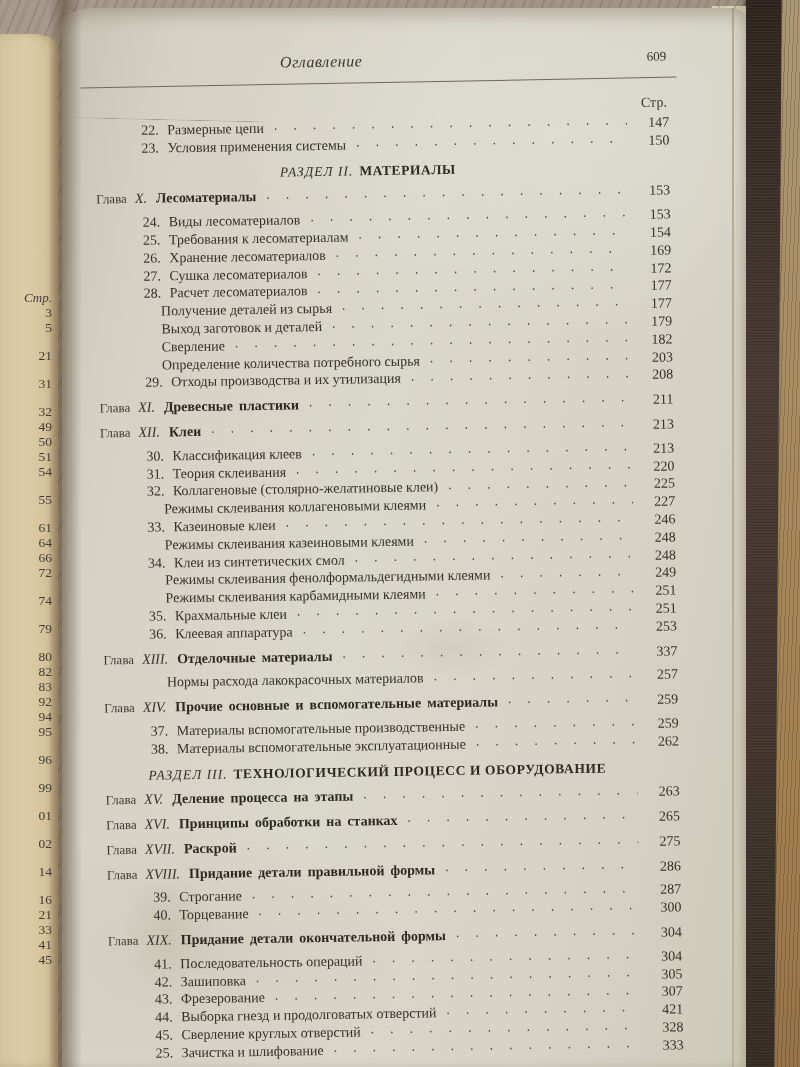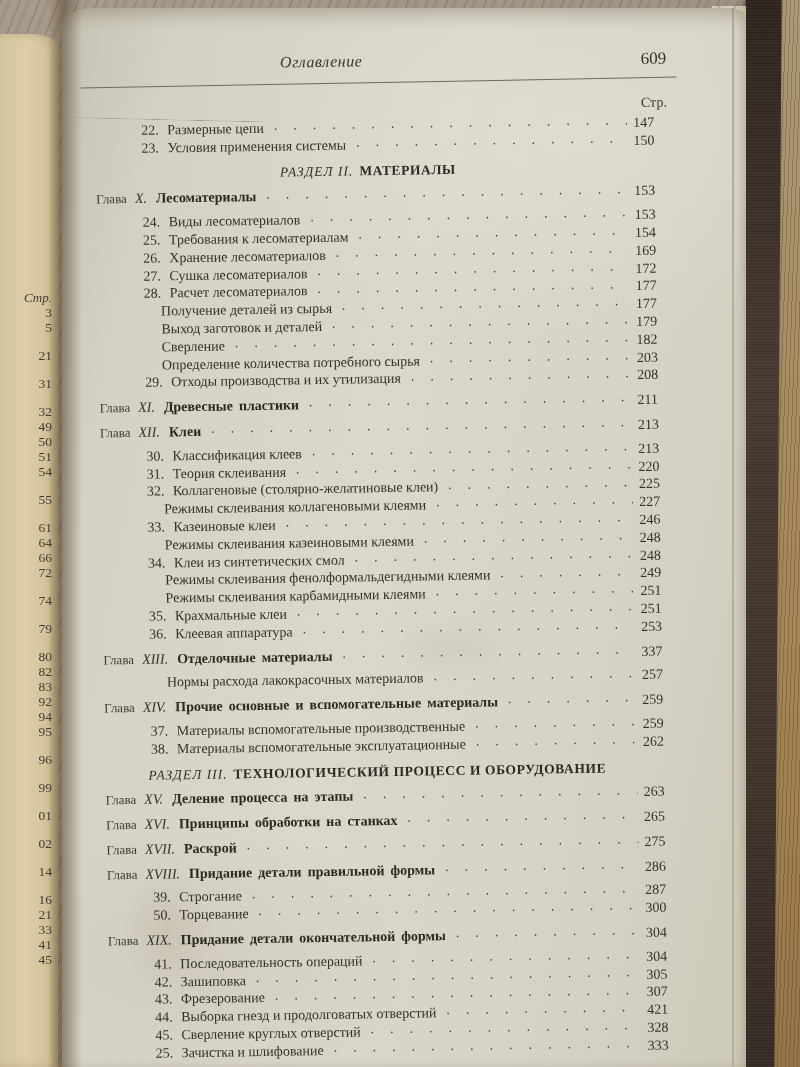--- a/index.html
+++ b/index.html
@@ -49,27 +49,27 @@
       radial-gradient(ellipse 300px 200px at 20% 90%, rgba(140,120,85,.10), rgba(0,0,0,0) 70%),
       linear-gradient(101deg,#c6c2b2 0%,#d5d2c5 14%,#dad7cb 45%,#d6d3c6 75%,#cecab9 100%);
     box-shadow:inset 0 10px 14px rgba(110,95,70,.25), inset -4px 0 10px rgba(120,105,80,.18);
     overflow:hidden;}
   .main-page .crease-r{position:absolute;top:0;right:12px;width:2px;height:100%;
     background:linear-gradient(180deg, rgba(150,135,100,.55), rgba(150,135,100,.35));}
   .content{position:absolute;left:32px;top:44px;width:574px;transform:rotate(-.9deg);transform-origin:50% 0;color:#34312a;}
   
   .pg-header{position:relative;height:22px;}
   .running-title{position:absolute;left:0;right:120px;text-align:center;font-style:italic;font-size:16px;letter-spacing:.5px;color:#3a372f;}
-  .folio{position:absolute;right:2px;top:1px;font-size:17px;}
+  .folio{position:absolute;right:2px;top:1px;font-size:13px;}
   .head-rule{border:0;border-top:1.3px solid #6f695c;margin:8px -8px 0 -14px;transform:rotate(-.15deg);}
   .head-rule2{position:absolute;left:-20px;top:64px;width:190px;border-top:1px solid rgba(110,100,80,.5);border-radius:50%/6px;transform:rotate(2.2deg);}
   .col-head{text-align:right;font-size:14px;margin:16px 2px 2px 0;color:#3a372f;}
   
   .row{display:flex;align-items:baseline;font-size:14px;line-height:15.8px;white-space:nowrap;}
-  .row .pg{width:36px;flex:none;}
+  .row .pg{width:36px;text-align:right;flex:none;}
   .leader{flex:1;overflow:hidden;height:14px;margin:0 6px 0 10px;position:relative;}
   .leader::after{content:". . . . . . . . . . . . . . . . . . . . . . . . . . . . . . . . . . . . . . . . . . . . . .";
     position:absolute;left:0;bottom:-1px;letter-spacing:6.5px;color:#45423a;font-size:13px;}
   .item{padding-left:46px;}
   .sub{padding-left:63px;}
   .num{width:26px;flex:none;}
   .section{display:block;text-align:center;margin:10px 30px 7px 0;font-size:13.5px;white-space:nowrap;}
   .sec-label{font-style:italic;letter-spacing:1px;margin-right:6px;}
   .sec-title{font-weight:bold;letter-spacing:.6px;color:#2c2923;}
   .chapter{margin:7px 0 6px;}
@@ -390,21 +390,21 @@
             <span class="leader"></span>
             <span class="pg">286</span>
           </div>
           <div class="row item">
             <span class="num">39.</span>
             <span class="title">Строгание</span>
             <span class="leader"></span>
             <span class="pg">287</span>
           </div>
           <div class="row item">
-            <span class="num">50.</span>
+            <span class="num">40.</span>
             <span class="title">Торцевание</span>
             <span class="leader"></span>
             <span class="pg">300</span>
           </div>
           <div class="row chapter">
             <span class="glava">Глава</span>
             <span class="roman">XIX.</span>
             <span class="title bold">Придание детали окончательной формы</span>
             <span class="leader"></span>
             <span class="pg">304</span>

